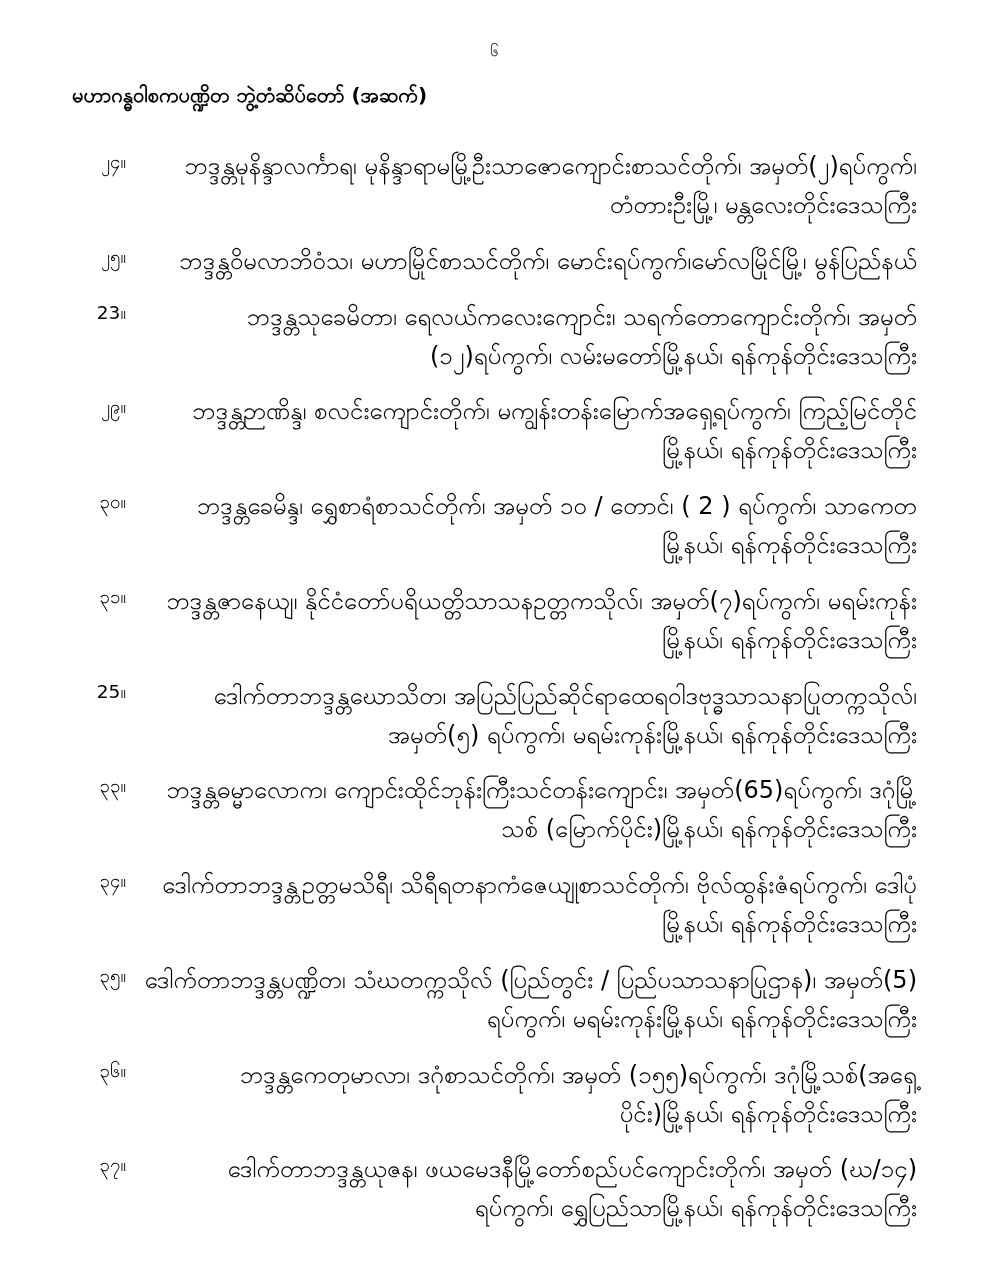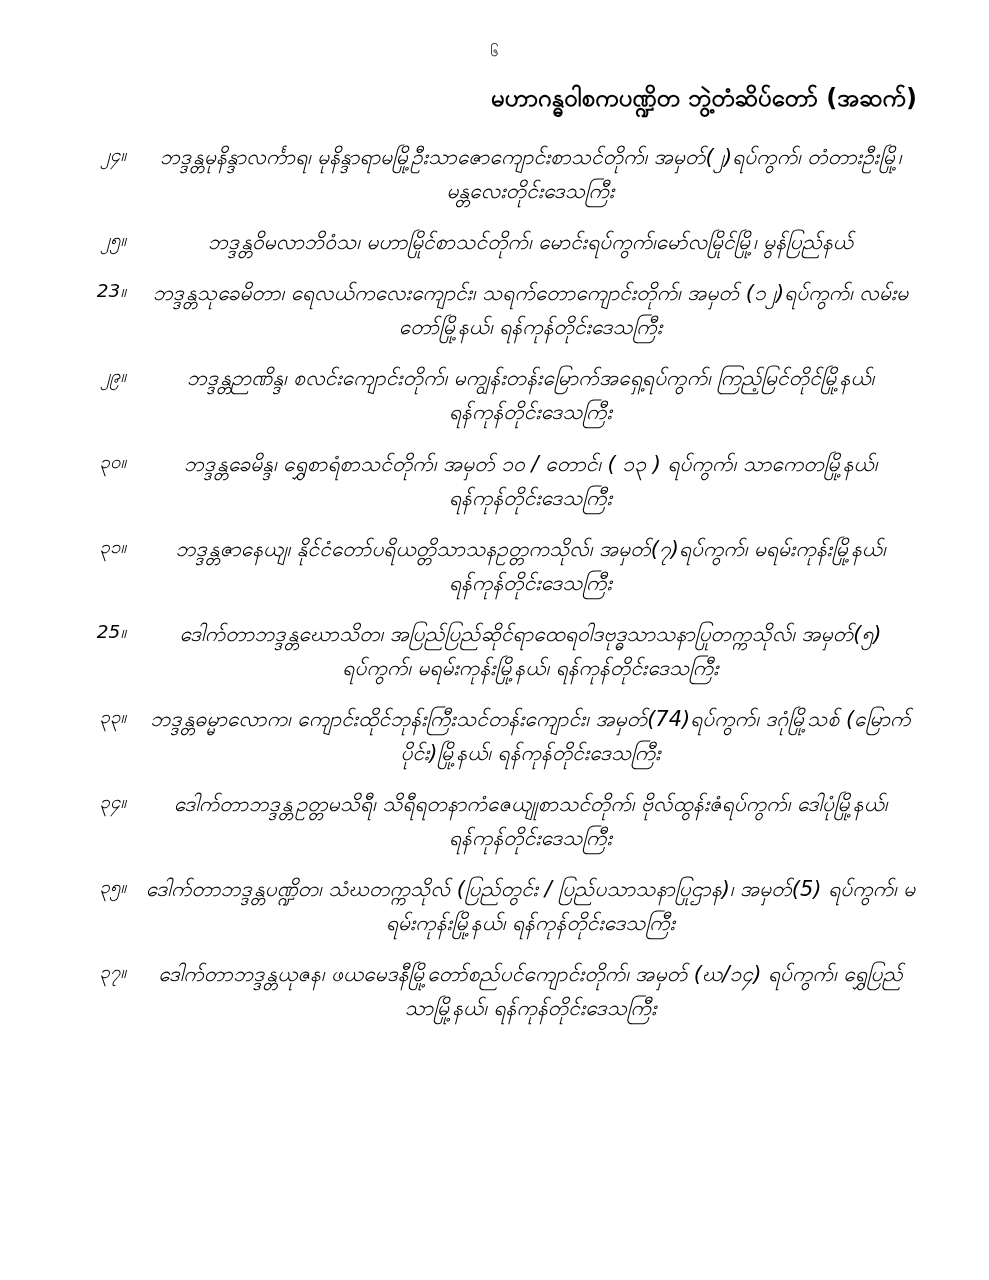--- a/index.html
+++ b/index.html
@@ -21,52 +21,51 @@
     position: relative;
   }
   .page-number {
     text-align: center;
     font-size: 15px;
     line-height: 1.2;
     margin: 0 0 22px 0;
     letter-spacing: 0.2px;
   }
   .doc-title {
-    text-align: right;
-    font-size: 24px;
+    text-align: left;
+    font-size: 20px;
     font-weight: bold;
     line-height: 1.35;
-    margin: 0 0 26px 0;
+    margin: 0 0 38px 0;
   }
   .entries {
     margin: 0;
     padding: 0;
     list-style: none;
   }
   .entry {
     display: flex;
     align-items: flex-start;
     margin: 0 0 17px 0;
-    font-style: italic;
   }
   .entry-number {
     flex: 0 0 auto;
     width: 72px;
     text-align: right;
     padding-right: 18px;
     box-sizing: border-box;
     font-size: 18.5px;
     line-height: 1.62;
     white-space: nowrap;
   }
   .entry-text {
     flex: 1 1 auto;
-    font-size: 21px;
+    font-size: 24px;
     line-height: 1.62;
-    text-align: center;
+    text-align: right;
     word-break: break-word;
   }
 </style>
 </head>
 <body>
 
 <div class="page">
 
   <div class="page-number">၆</div>
 
@@ -91,48 +90,52 @@
       <div class="entry-text">ဘဒ္ဒန္တသုခေမိတာ၊ ရေလယ်ကလေးကျောင်း၊ သရက်တောကျောင်းတိုက်၊ အမှတ် (၁၂)ရပ်ကွက်၊ လမ်းမတော်မြို့နယ်၊ ရန်ကုန်တိုင်းဒေသကြီး</div>
     </div>
 
     <div class="entry">
       <div class="entry-number">၂၉။</div>
       <div class="entry-text">ဘဒ္ဒန္တဉာဏိန္ဒ၊ စလင်းကျောင်းတိုက်၊ မကျွန်းတန်းမြောက်အရှေ့ရပ်ကွက်၊ ကြည့်မြင်တိုင်မြို့နယ်၊ ရန်ကုန်တိုင်းဒေသကြီး</div>
     </div>
 
     <div class="entry">
       <div class="entry-number">၃၀။</div>
-      <div class="entry-text">ဘဒ္ဒန္တခေမိန္ဒ၊ ရွှေစာရံစာသင်တိုက်၊ အမှတ် ၁၀ / တောင်၊ ( ၁၃ ) ရပ်ကွက်၊ သာကေတမြို့နယ်၊ ရန်ကုန်တိုင်းဒေသကြီး</div>
+      <div class="entry-text">ဘဒ္ဒန္တခေမိန္ဒ၊ ရွှေစာရံစာသင်တိုက်၊ အမှတ် ၁၀ / တောင်၊ ( 2 ) ရပ်ကွက်၊ သာကေတမြို့နယ်၊ ရန်ကုန်တိုင်းဒေသကြီး</div>
     </div>
 
     <div class="entry">
       <div class="entry-number">၃၁။</div>
       <div class="entry-text">ဘဒ္ဒန္တဇာနေယျ၊ နိုင်ငံတော်ပရိယတ္တိသာသနဥတ္တကသိုလ်၊ အမှတ်(၇)ရပ်ကွက်၊ မရမ်းကုန်းမြို့နယ်၊ ရန်ကုန်တိုင်းဒေသကြီး</div>
     </div>
 
     <div class="entry">
       <div class="entry-number">25။</div>
       <div class="entry-text">ဒေါက်တာဘဒ္ဒန္တဃောသိတ၊ အပြည်ပြည်ဆိုင်ရာထေရဝါဒဗုဒ္ဓသာသနာပြုတက္ကသိုလ်၊ အမှတ်(၅) ရပ်ကွက်၊ မရမ်းကုန်းမြို့နယ်၊ ရန်ကုန်တိုင်းဒေသကြီး</div>
     </div>
 
     <div class="entry">
       <div class="entry-number">၃၃။</div>
-      <div class="entry-text">ဘဒ္ဒန္တဓမ္မာလောက၊ ကျောင်းထိုင်ဘုန်းကြီးသင်တန်းကျောင်း၊ အမှတ်(74)ရပ်ကွက်၊ ဒဂုံမြို့သစ် (မြောက်ပိုင်း)မြို့နယ်၊ ရန်ကုန်တိုင်းဒေသကြီး</div>
+      <div class="entry-text">ဘဒ္ဒန္တဓမ္မာလောက၊ ကျောင်းထိုင်ဘုန်းကြီးသင်တန်းကျောင်း၊ အမှတ်(65)ရပ်ကွက်၊ ဒဂုံမြို့သစ် (မြောက်ပိုင်း)မြို့နယ်၊ ရန်ကုန်တိုင်းဒေသကြီး</div>
     </div>
 
     <div class="entry">
       <div class="entry-number">၃၄။</div>
       <div class="entry-text">ဒေါက်တာဘဒ္ဒန္တဥတ္တမသိရီ၊ သိရီရတနာကံဇေယျုစာသင်တိုက်၊ ဗိုလ်ထွန်းဇံရပ်ကွက်၊ ဒေါပုံမြို့နယ်၊ ရန်ကုန်တိုင်းဒေသကြီး</div>
     </div>
 
     <div class="entry">
       <div class="entry-number">၃၅။</div>
       <div class="entry-text">ဒေါက်တာဘဒ္ဒန္တပဏ္ဍိတ၊ သံဃတက္ကသိုလ် (ပြည်တွင်း / ပြည်ပသာသနာပြုဌာန)၊ အမှတ်(5) ရပ်ကွက်၊ မရမ်းကုန်းမြို့နယ်၊ ရန်ကုန်တိုင်းဒေသကြီး</div>
     </div>
 
+    <div class="entry">
+      <div class="entry-number">၃၆။</div>
+      <div class="entry-text">ဘဒ္ဒန္တကေတုမာလာ၊ ဒဂုံစာသင်တိုက်၊ အမှတ် (၁၅၅)ရပ်ကွက်၊ ဒဂုံမြို့သစ်(အရှေ့ပိုင်း)မြို့နယ်၊ ရန်ကုန်တိုင်းဒေသကြီး</div>
+    </div>
 
     <div class="entry">
       <div class="entry-number">၃၇။</div>
       <div class="entry-text">ဒေါက်တာဘဒ္ဒန္တယုဇန၊ ဖယမေဒနီမြို့တော်စည်ပင်ကျောင်းတိုက်၊ အမှတ် (ဃ/၁၄) ရပ်ကွက်၊ ရွှေပြည်သာမြို့နယ်၊ ရန်ကုန်တိုင်းဒေသကြီး</div>
     </div>
 
   </div>
 </div>
 
 </body></html>

